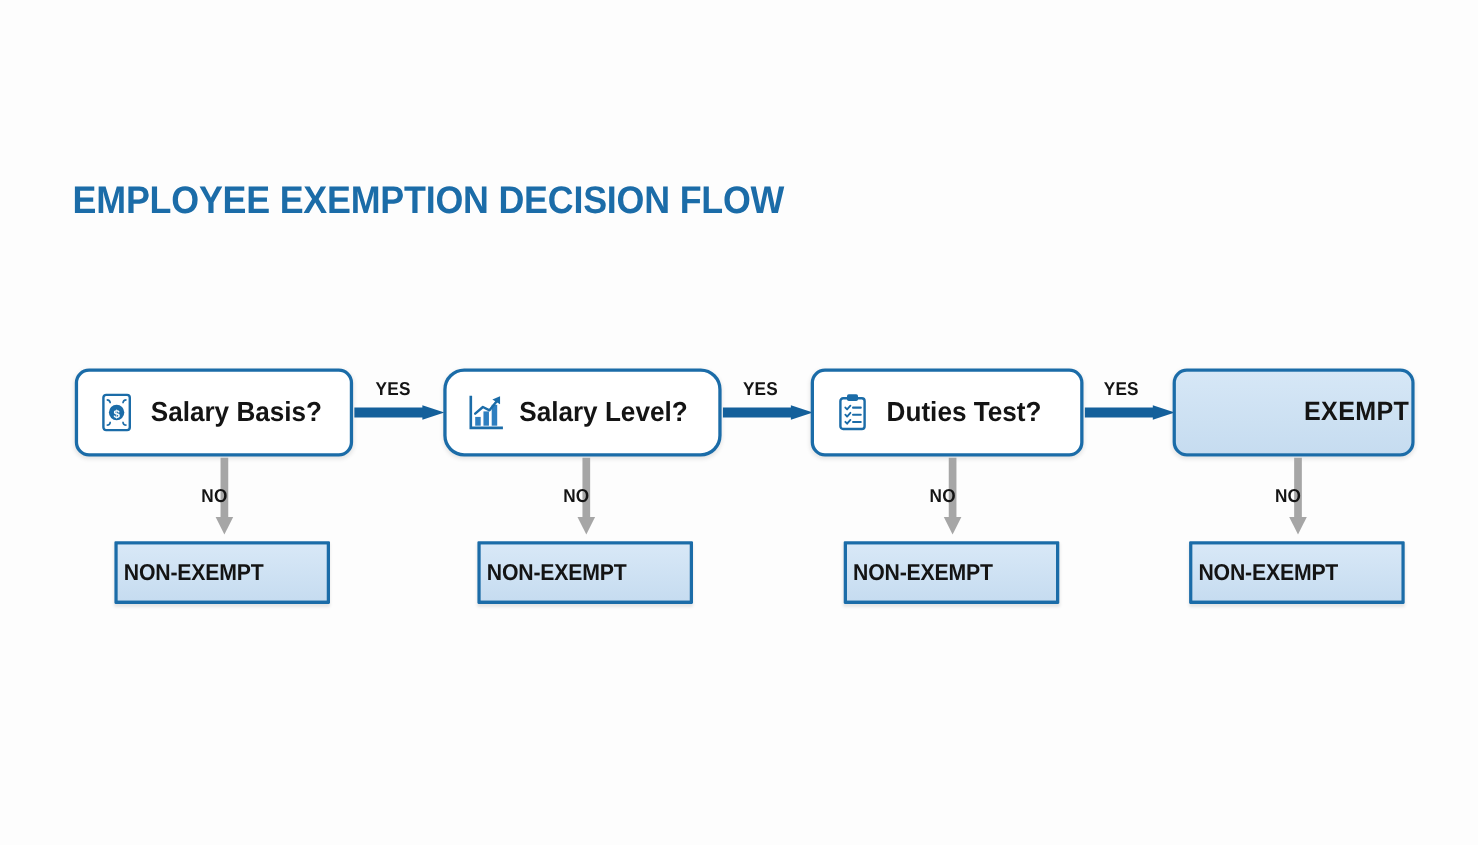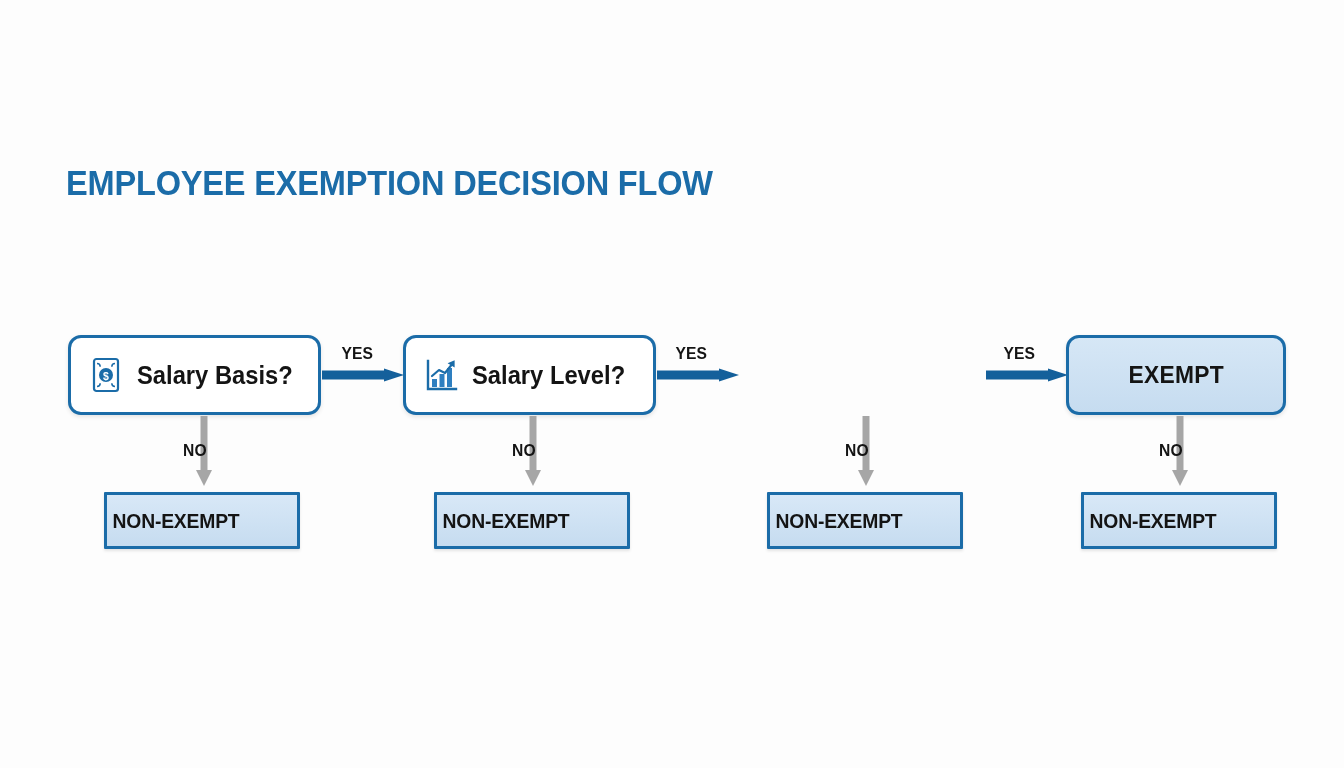--- a/index.html
+++ b/index.html
@@ -161,46 +161,59 @@
     </svg>
     <span class="decision-label">Salary Basis?</span>
   </div>
 
   <svg class="yes-connector" style="left:322px; top:368px; width:84px;" viewBox="0 0 84 14">
     <line x1="0" y1="7" x2="64" y2="7" stroke="#14609B" stroke-width="9"></line>
     <polygon points="62,0.5 82,7 62,13.5" fill="#14609B"></polygon>
   </svg>
   <div class="yes-label" style="left:340px; top:344px;">YES</div>
 
-  <div class="decision-box" style="left:403px; top:335px; width:253px;">
+  <div class="decision-box" style="left:403px; top:335px; width:253px;border-radius:19px;">
     <svg class="box-icon" viewBox="0 0 34 38">
       <path d="M4 5 V33 H32" fill="none" stroke="#1B6CA8" stroke-width="2.4" stroke-linecap="square"></path>
       <rect x="8" y="23" width="5" height="8" fill="#2E7FC0"></rect>
       <rect x="15.5" y="18" width="5" height="13" fill="#2E7FC0"></rect>
       <rect x="23" y="12" width="5" height="19" fill="#2E7FC0"></rect>
       <path d="M8 20 L15 14 L21 17 L29 7" fill="none" stroke="#1B6CA8" stroke-width="2.2" stroke-linejoin="round" stroke-linecap="round"></path>
       <polygon points="30.6,4.2 30.6,11.6 23.6,7.2" fill="#1B6CA8"></polygon>
     </svg>
     <span class="decision-label">Salary Level?</span>
   </div>
 
   <svg class="yes-connector" style="left:657px; top:368px; width:84px;" viewBox="0 0 84 14">
     <line x1="0" y1="7" x2="64" y2="7" stroke="#14609B" stroke-width="9"></line>
     <polygon points="62,0.5 82,7 62,13.5" fill="#14609B"></polygon>
   </svg>
   <div class="yes-label" style="left:674px; top:344px;">YES</div>
 
+  <div class="decision-box" style="left:737px; top:335px; width:248px;">
+    <svg class="box-icon" viewBox="0 0 34 38">
+      <rect x="6" y="6" width="22" height="28" rx="2.5" fill="#ffffff" stroke="#1B6CA8" stroke-width="2.2"></rect>
+      <rect x="12" y="2.5" width="10" height="6" rx="1.6" fill="#1B6CA8"></rect>
+      <path d="M10.5 14.5 l1.6 1.7 l3-3.4" fill="none" stroke="#1B6CA8" stroke-width="1.7" stroke-linecap="round" stroke-linejoin="round"></path>
+      <path d="M10.5 21 l1.6 1.7 l3-3.4" fill="none" stroke="#1B6CA8" stroke-width="1.7" stroke-linecap="round" stroke-linejoin="round"></path>
+      <path d="M10.5 27.5 l1.6 1.7 l3-3.4" fill="none" stroke="#1B6CA8" stroke-width="1.7" stroke-linecap="round" stroke-linejoin="round"></path>
+      <line x1="17.5" y1="14.6" x2="24.5" y2="14.6" stroke="#1B6CA8" stroke-width="1.9" stroke-linecap="round"></line>
+      <line x1="17.5" y1="21.1" x2="24.5" y2="21.1" stroke="#1B6CA8" stroke-width="1.9" stroke-linecap="round"></line>
+      <line x1="17.5" y1="27.6" x2="24.5" y2="27.6" stroke="#1B6CA8" stroke-width="1.9" stroke-linecap="round"></line>
+    </svg>
+    <span class="decision-label">Duties Test?</span>
+  </div>
 
   <svg class="yes-connector" style="left:986px; top:368px; width:84px;" viewBox="0 0 84 14">
     <line x1="0" y1="7" x2="64" y2="7" stroke="#14609B" stroke-width="9"></line>
     <polygon points="62,0.5 82,7 62,13.5" fill="#14609B"></polygon>
   </svg>
   <div class="yes-label" style="left:1002px; top:344px;">YES</div>
 
-  <div class="exempt-box" style="left:1066px; top:335px; width:220px;">
+  <div class="exempt-box" style="left:1066px; top:335px; width:220px;justify-content:flex-end;">
     <span class="exempt-label">EXEMPT</span>
   </div>
 
   <svg class="no-connector" style="left:193px; top:416px; height:72px;" viewBox="0 0 22 72">
     <line x1="11" y1="0" x2="11" y2="56" stroke="#A6A6A6" stroke-width="7"></line>
     <polygon points="3,54 19,54 11,70" fill="#A6A6A6"></polygon>
   </svg>
   <div class="no-label" style="left:182px; top:441px;">NO</div>
 
   <svg class="no-connector" style="left:522px; top:416px; height:72px;" viewBox="0 0 22 72">

